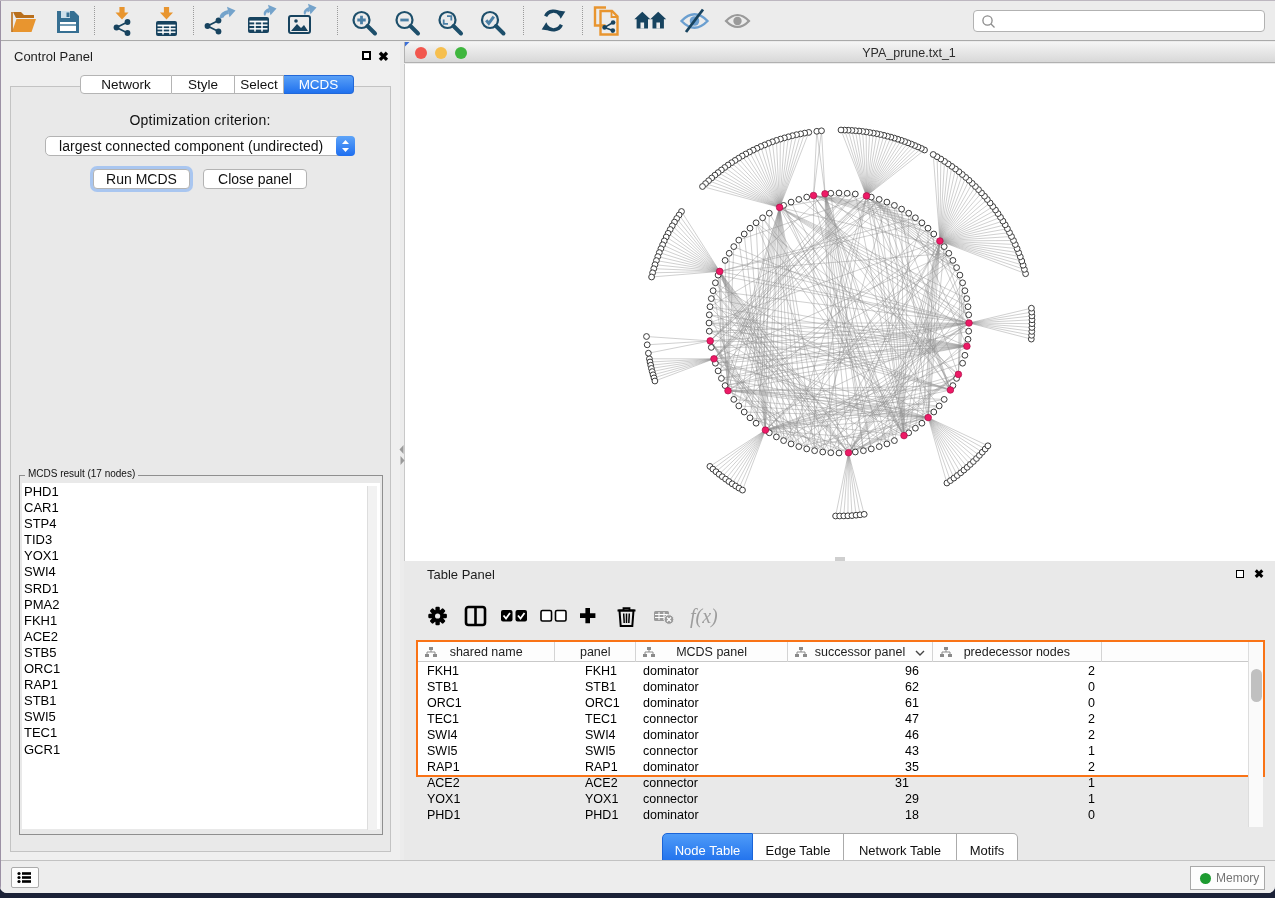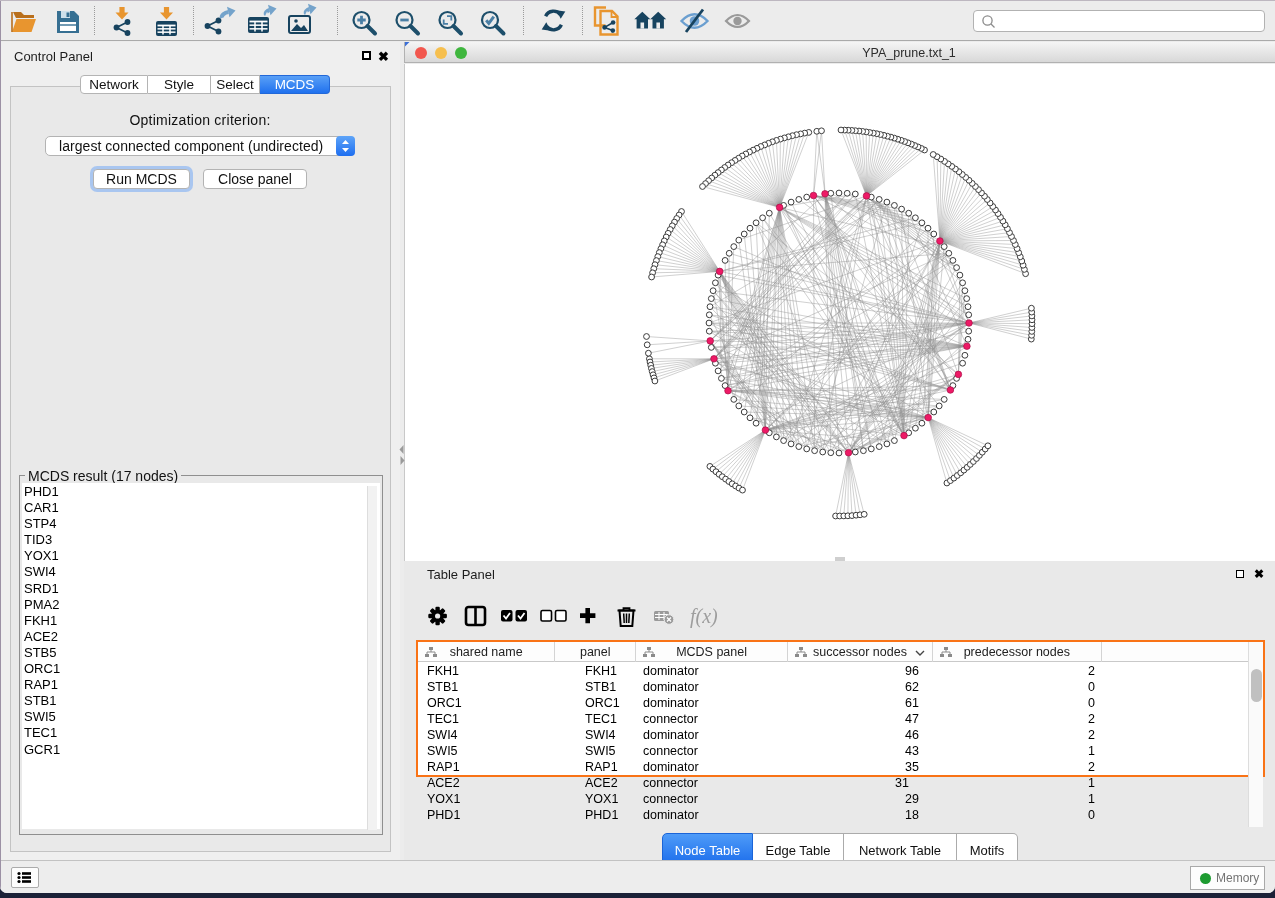--- a/index.html
+++ b/index.html
@@ -21,21 +21,21 @@
 .tab.first{border-left:1px solid #b4b4b4;border-radius:4px 0 0 4px}
 .tab.last{border-radius:0 4px 4px 0}
 .tab.sel{background:linear-gradient(#59a0f7,#2071ee);border-color:#2268d8;color:#fff}
 #optlabel{position:absolute;left:0;top:70px;width:400px;text-align:center;font-size:14px;letter-spacing:.25px;color:#111}
 #dropdown{position:absolute;left:45px;top:94px;width:310px;height:20px;background:#fff;border:1px solid #b3b3b3;border-radius:5px;font-size:14px;letter-spacing:.05px;color:#111;line-height:19px;padding-left:13px;white-space:nowrap}
 #ddcap{position:absolute;right:-1px;top:-1px;width:19px;height:20px;border-radius:4px;background:linear-gradient(#5ea4f8,#1e6ef0)}
 .btn{position:absolute;top:127px;height:20px;background:#fff;border:1px solid #b3b3b3;border-radius:4px;font-size:14px;color:#111;text-align:center;line-height:18px}
 #runbtn{left:93px;width:97px;box-shadow:0 0 0 3px rgba(117,170,245,.55)}
 #closebtn{left:203px;width:104px}
 #fieldset{position:absolute;left:19px;top:433px;width:364px;height:360px;border:1px solid #8f8f8f}
-#fieldlabel{position:absolute;left:25px;top:426px;background:#e9e9e9;padding:0 3px;font-size:14px;color:#111}
+#fieldlabel{position:absolute;left:25px;top:426px;background:#e9e9e9;padding:0 3px;font-size:10px;color:#111}
 #mlist{position:absolute;left:22px;top:441px;width:358px;height:346px;background:#fff;font-size:13px;color:#000;line-height:16.1px;padding:1px 0 0 2px}
 #mscroll{position:absolute;left:367px;top:444px;width:10px;height:344px;background:#f2f2f2;border-left:1px solid #ddd}
 
 #viewwin{position:absolute;left:404px;top:42px;width:871px;height:519px}
 #viewtitle{position:absolute;left:0;top:0;width:871px;height:21px;background:linear-gradient(#f5f5f5,#d8d8d8);border-bottom:1px solid #b1b1b1;border-left:1px solid #b1b1b1}
 .tl{position:absolute;top:4.5px;width:12px;height:12px;border-radius:50%}
 #viewbody{position:absolute;left:0;top:22px;width:871px;height:497px;background:#fff;border-left:1px solid #c8c8c8}
 
 #tpanel{position:absolute;left:404px;top:561px;width:871px;height:299px;background:#e9e9e9}
 #tpanel .title{position:absolute;left:23px;top:6px;font-size:13px;color:#1d1d1d}
@@ -183,21 +183,21 @@
         </svg>
       </div>
 </div>
 
 <div id="cpanel">
   <div class="title">Control Panel</div>
   <div class="winbtn-sq" style="left:362px;top:9px"></div>
   <div class="winbtn-x" style="left:378px;top:9px">✖</div>
   <div id="tabpane"></div>
   <div class="tabrow" style="left:80px">
-    <div class="tab first" style="width:68px">Network</div>
+    <div class="tab first" style="width:92px">Network</div>
     <div class="tab" style="width:63px">Style</div>
     <div class="tab" style="width:49px">Select</div>
     <div class="tab sel last" style="width:70px">MCDS</div>
   </div>
   <div id="dropdown">largest connected component (undirected)<div id="ddcap"><svg width="19" height="20" viewBox="0 0 19 20">
             <path d="M6 8l3.5-4L13 8z M6 12l3.5 4L13 12z" fill="#fff"></path>
           </svg></div></div>
   <div id="optlabel">Optimization criterion:</div>
   <div class="btn" id="runbtn">Run MCDS</div>
   <div class="btn" id="closebtn">Close panel</div>
@@ -560,21 +560,21 @@
           <div class="hcol" style="left:137.3px;width:80.89999999999998px">panel</div>
           <div class="hcol" style="left:218.2px;width:151.8px">MCDS panel</div>
           <svg width="12" height="11" style="position:absolute;left:225.2px;top:5px">
             <g fill="#8a8a8a">
               <rect x="4" y="0" width="4" height="3"></rect>
               <rect x="0" y="7" width="4" height="3"></rect>
               <rect x="8" y="7" width="4" height="3"></rect>
               <path d="M6 3v2M2 7V5h8v2" stroke="#8a8a8a" fill="none" stroke-width="1"></path>
             </g>
           </svg>
-          <div class="hcol" style="left:370px;width:145px">successor nodes</div>
+          <div class="hcol" style="left:370px;width:145px">successor panel</div>
           <svg width="12" height="11" style="position:absolute;left:377px;top:5px">
             <g fill="#8a8a8a">
               <rect x="4" y="0" width="4" height="3"></rect>
               <rect x="0" y="7" width="4" height="3"></rect>
               <rect x="8" y="7" width="4" height="3"></rect>
               <path d="M6 3v2M2 7V5h8v2" stroke="#8a8a8a" fill="none" stroke-width="1"></path>
             </g>
           </svg>
           <div class="hcol" style="left:515px;width:168.60000000000002px">predecessor nodes</div>
           <svg width="12" height="11" style="position:absolute;left:522px;top:5px">

